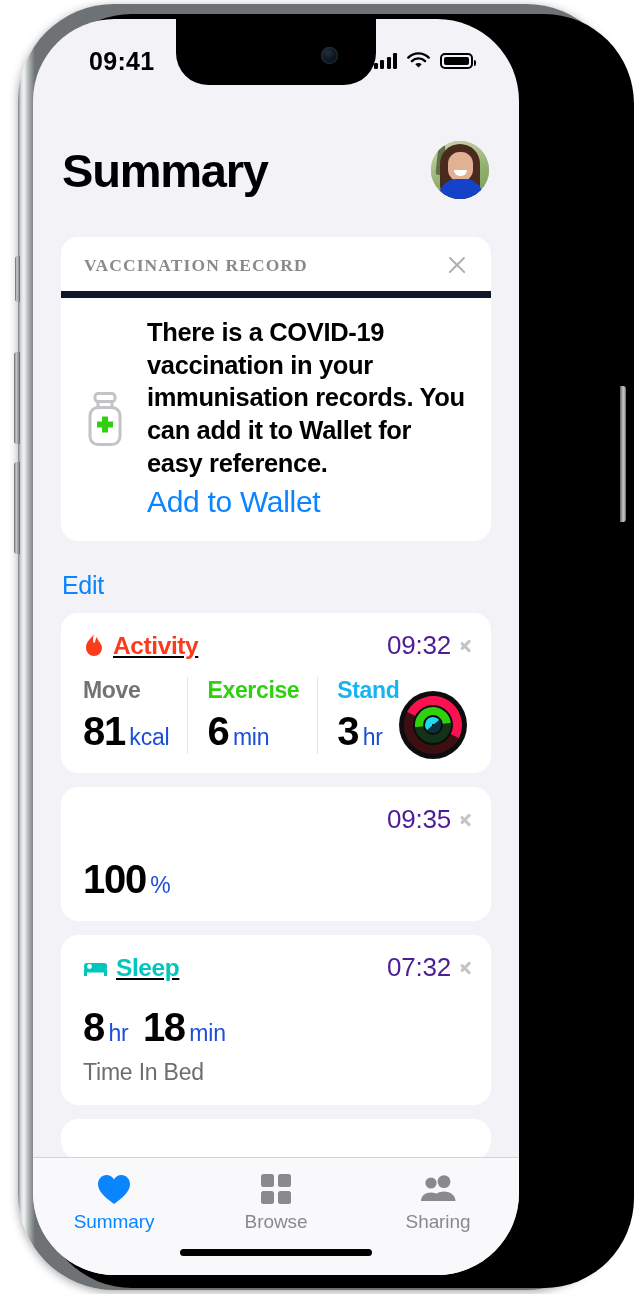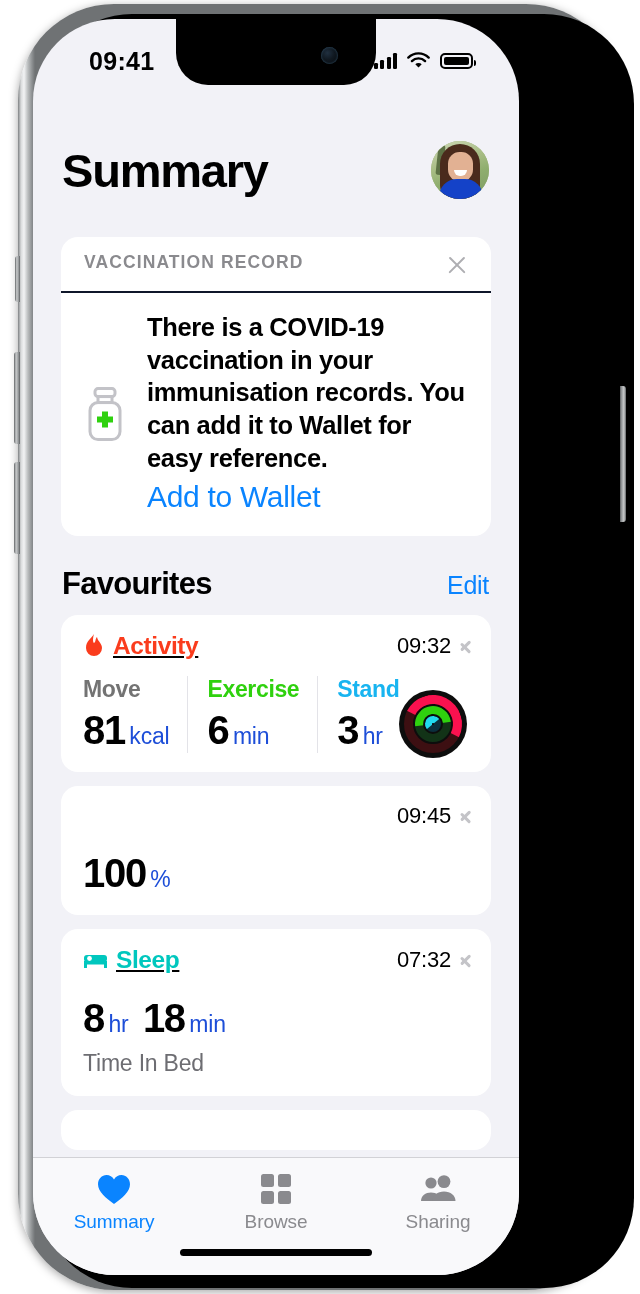--- a/index.html
+++ b/index.html
@@ -111,23 +111,24 @@
     background:#1442c8; border-radius:18px 18px 0 0; }
 
   
   .card{
     background:#fff; border-radius:17px; margin:0 28px;
   }
 
   
   #vaccination-card{ margin-top:38px; }
   #vax-head{
-    display:flex; align-items:flex-start; justify-content:space-between;
+    display:flex; align-items:center; justify-content:space-between;
     padding:15px 21px 13px 23px;
-    border-bottom:2px solid #0f172a;
+    border-bottom:7px solid #0f172a;
+    font-family:Liberation Serif, serif;
   }
   #vax-head-title{ font-size:17.5px; font-weight:600; color:#8a8a8e; letter-spacing:1.1px; }
   #vax-close{ width:26px; height:26px; position:relative; cursor:pointer; }
   #vax-close::before, #vax-close::after{
     content:""; position:absolute; left:2px; top:12px; width:22px; height:2.4px;
     background:#aeaeb2; border-radius:2px;
   }
   #vax-close::before{ transform:rotate(45deg); }
   #vax-close::after{ transform:rotate(-45deg); }
   #vax-body{ display:flex; padding:18px 22px 22px 22px; gap:20px; }
@@ -142,21 +143,21 @@
     padding:30px 30px 13px 29px;
   }
   #favourites-title{ font-size:31px; font-weight:700; letter-spacing:-.7px; color:#000; }
   #favourites-edit{ font-size:25px; color:#0a84ff; letter-spacing:-.3px; }
 
   
   .metric-card{ margin-bottom:14px; padding:17px 20px 19px 22px; position:relative; }
   .metric-top{ display:flex; align-items:center; }
   .metric-title{ display:flex; align-items:center; gap:8px; font-size:24.5px; font-weight:600; letter-spacing:-.4px;text-decoration:underline; }
   .metric-right{ margin-left:auto; display:flex; align-items:center; gap:9px; }
-  .metric-time{ font-size:22px; color:#000000; letter-spacing:-.2px; }
+  .metric-time{ font-size:26px; color:#4c1d95; letter-spacing:-.2px; }
   .chev{ width:11px; height:19px; position:relative; flex:none; }
   .chev::before, .chev::after{ content:""; position:absolute; left:1px; width:13px; height:2.8px;
     background:#c4c4c8; border-radius:2px; }
   .chev::before{ top:5px; transform:rotate(45deg); transform-origin:left center; }
   .chev::after{ bottom:4px; transform:rotate(-45deg); transform-origin:left center; }
 
   .big-num{ font-size:40px; font-weight:700; letter-spacing:-1.3px; color:#000; }
   .unit{ font-size:23px; font-weight:400; color:#1d4ed8; letter-spacing:-.2px; }
 
   
@@ -268,21 +269,20 @@
           <path d="M19 25h6v5h5v6h-5v5h-6v-5h-5v-6h5z" fill="#2fd10e"></path>
         </svg>
         <div id="vax-texts">
           <div id="vax-message">There is a COVID-19 vaccination in your immunisation records. You can add it to Wallet for easy reference.</div>
           <a id="vax-action">Add to Wallet</a>
         </div>
       </div>
     </div>
 
     <div id="favourites-header">
-      <div id="favourites-title">Favourites</div>
       <a id="favourites-edit">Edit</a>
     </div>
 
     <div class="card metric-card">
       <div class="metric-top">
         <div class="metric-title">
           <svg width="22" height="26" viewBox="0 0 22 26">
             <path d="M11 1C8 6 3 8 3 15a8 8 0 0 0 16 0c0-5-4-6-5-11-2 2-1 5-3 6-1.5-1-1-6 0-9z" fill="#fa3c1d"></path>
           </svg>
           <span style="color:#fa3c1d">Activity</span>
@@ -321,21 +321,21 @@
         <span class="ring" id="ring-stand-track"></span>
         <span class="ring" id="ring-move"></span>
         <span class="ring" id="ring-ex"></span>
         <span class="ring" id="ring-stand"></span>
       </div>
     </div>
 
     <div class="card metric-card">
       <div class="metric-top">
         <div class="metric-right">
-          <span class="metric-time">09:45</span>
+          <span class="metric-time">09:35</span>
           <span class="chev"></span>
         </div>
       </div>
       <div class="metric-body">
         <span class="big-num">100</span>
         <span class="unit">%</span>
       </div>
     </div>
 
     <div class="card metric-card">

